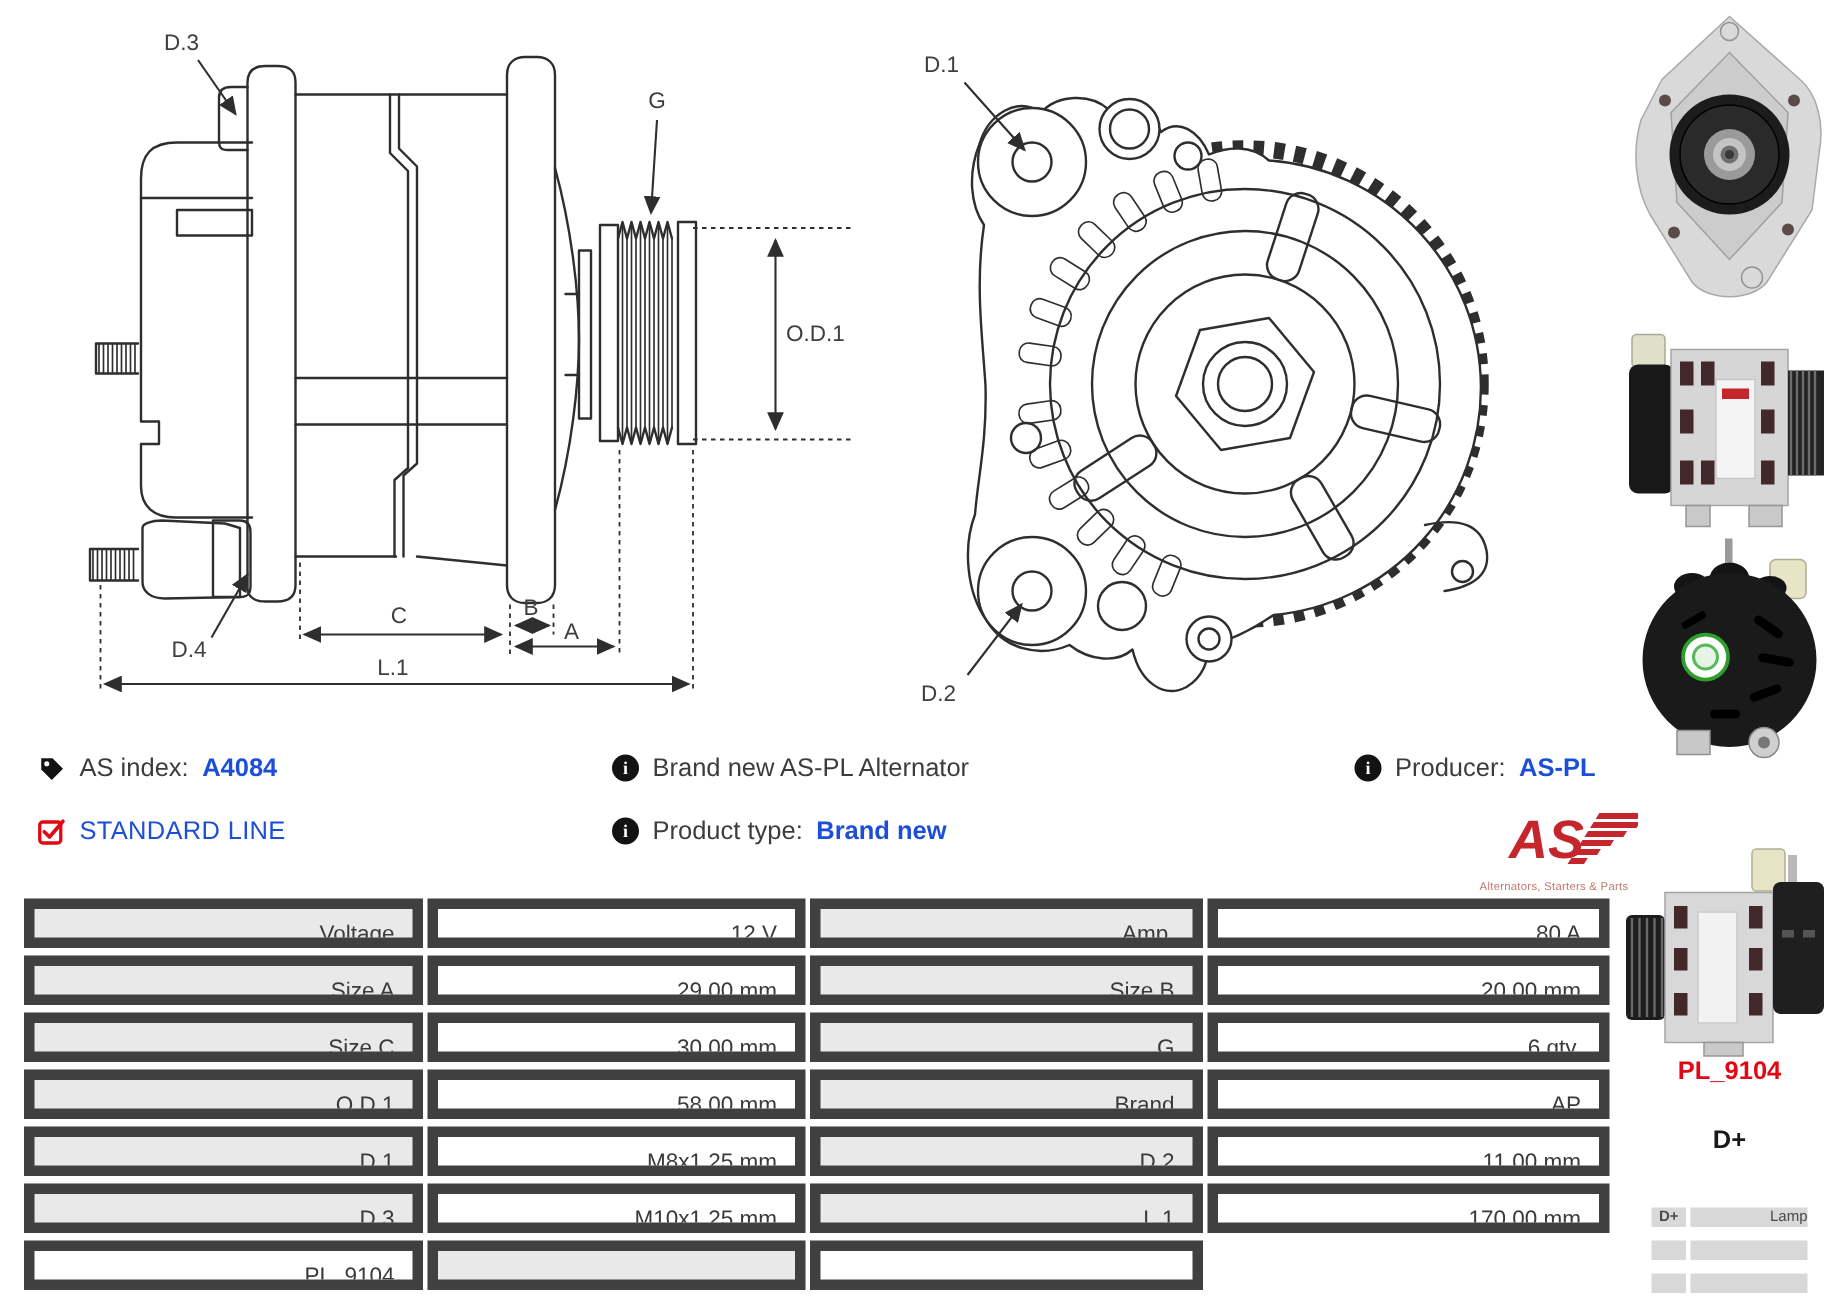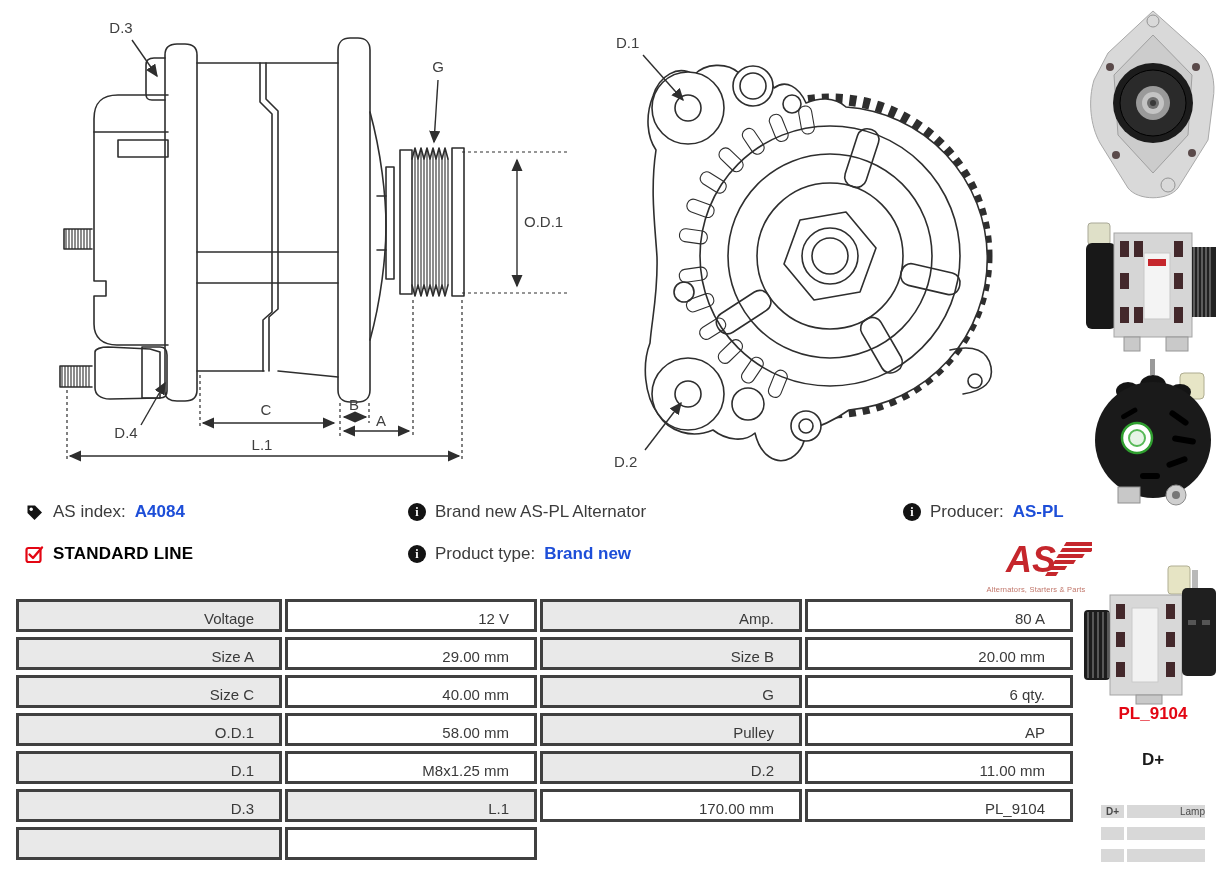--- a/index.html
+++ b/index.html
@@ -12,29 +12,29 @@
   .tthin{stroke:#2e2e2e;stroke-width:1.1;fill:none;}
   .tdash{stroke:#2e2e2e;stroke-width:1.2;fill:none;stroke-dasharray:3,3;}
   .tdim{stroke:#2e2e2e;stroke-width:1.4;fill:none;}
   .tfill{fill:#fff;stroke:#2e2e2e;stroke-width:1.6;stroke-linejoin:round;}
   .tlabel{font-family:"Liberation Sans",sans-serif;font-size:15px;fill:#3f3f3f;}
 
   
   .info-item{position:absolute;display:flex;align-items:center;gap:9px;font-size:17px;color:#3c3c3c;white-space:nowrap;}
   .info-item b{color:#1d4ed8;}
   .ico{width:18px;height:18px;border-radius:50%;background:#131313;color:#fff;display:inline-flex;align-items:center;justify-content:center;font-size:12px;font-weight:bold;font-family:"Liberation Serif",serif;flex:0 0 auto;}
-  .redline{color:#000000;font-weight:bold;letter-spacing:.2px;}
+  .redline{color:#1d4ed8;font-weight:normal;letter-spacing:.2px;}
 
   
   #aspl-logo{position:absolute;left:980px;top:536px;width:112px;text-align:center;}
   #aspl-logo .tag{font-size:7.5px;color:#c1766a;margin-top:1px;letter-spacing:.2px;}
 
   
   #spec{position:absolute;left:16px;top:599px;width:1063px;display:grid;grid-template-columns:266px 252px 262px 268px;column-gap:3px;row-gap:5px;}
-  #spec .cell{height:33px;line-height:33px;font-size:15px;border:3px solid #404040;box-sizing:border-box;text-align:right;padding-right:25px;overflow:hidden;}
+  #spec .cell{height:33px;line-height:33px;font-size:15px;border:7px solid #404040;box-sizing:border-box;text-align:right;padding-right:12px;overflow:hidden;}
   #spec .lbl{background:#e9e9e9;}
   #spec .val{background:#fff;}
 
   
   .photo{position:absolute;left:1080px;width:146px;}
   #plug-code{position:absolute;left:1080px;top:704px;width:146px;text-align:center;font-size:17px;font-weight:bold;color:#e30613;}
   #terminal{position:absolute;left:1080px;top:750px;width:146px;text-align:center;font-size:17px;font-weight:bold;color:#1a1a1a;}
   #pin-table{position:absolute;left:1101px;top:805px;width:104px;display:grid;grid-template-columns:23px 78px;column-gap:3px;row-gap:9px;}
   #pin-table .pcell{height:13px;line-height:13px;background:#d8d8d8;font-size:10px;color:#4a4a4a;}
   #pin-table .ppin{text-align:center;font-weight:bold;}
@@ -268,35 +268,36 @@
     <div class="cell val">12 V</div>
     <div class="cell lbl">Amp.</div>
     <div class="cell val">80 A</div>
 
     <div class="cell lbl">Size A</div>
     <div class="cell val">29.00 mm</div>
     <div class="cell lbl">Size B</div>
     <div class="cell val">20.00 mm</div>
 
     <div class="cell lbl">Size C</div>
-    <div class="cell val">40.00 mm</div>
+    <div class="cell val">30.00 mm</div>
     <div class="cell lbl">G</div>
     <div class="cell val">6 qty.</div>
 
     <div class="cell lbl">O.D.1</div>
     <div class="cell val">58.00 mm</div>
-    <div class="cell lbl">Pulley</div>
+    <div class="cell lbl">Brand</div>
     <div class="cell val">AP</div>
 
     <div class="cell lbl">D.1</div>
     <div class="cell val">M8x1.25 mm</div>
     <div class="cell lbl">D.2</div>
     <div class="cell val">11.00 mm</div>
 
     <div class="cell lbl">D.3</div>
+    <div class="cell val">M10x1.25 mm</div>
     <div class="cell lbl">L.1</div>
     <div class="cell val">170.00 mm</div>
 
     <div class="cell val">PL_9104</div>
     <div class="cell lbl"></div>
     <div class="cell val"></div>
   </div>
 
   <svg class="photo" style="top:5px;" width="146" height="205" viewBox="0 0 146 205">
     <path d="M73,6 L120,48 C132,58 136,78 133,95 L128,135 L98,183 C88,196 58,196 48,183 L20,138 C10,120 8,95 14,75 L28,48 Z" fill="#d9d9d9" stroke="#a9a9a9"></path>

